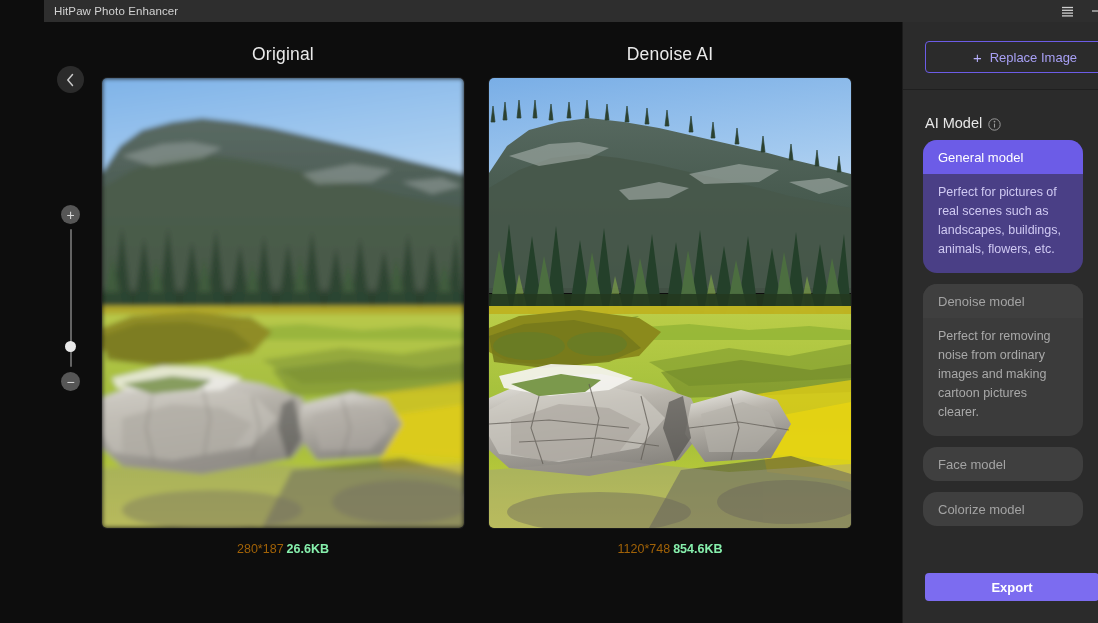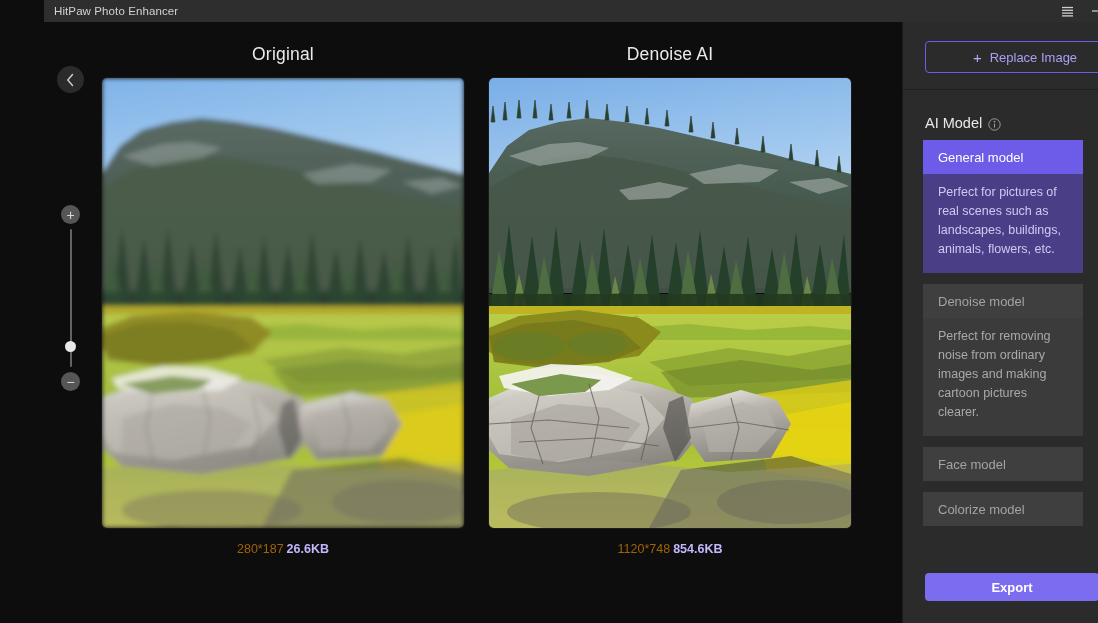--- a/index.html
+++ b/index.html
@@ -76,21 +76,21 @@
   .pane-left  .photo-wrap { left:0; }
   .pane-right .photo-wrap { left:0; }
 
   .photo { position:absolute; inset:0; }
 
   .meta {
     position:absolute; top:520px; width:362px; text-align:center;
     font-size:12.5px;
   }
   .meta .dims { color:#a16207; }
-  .meta .size { color:#c4b5fd; font-weight:bold; margin-left:3px; }
+  .meta .size { color:#86efac; font-weight:bold; margin-left:3px; }
 
   
   .sidepanel {
     position:absolute; left:858px; top:22px; width:240px; height:601px;
     background:#2b2b2b;
     border-left:1px solid #1b1b1b;
   }
   .replace-area { position:absolute; left:0; top:0; width:240px; height:67px; }
   .replace-btn {
     position:absolute; left:22px; top:19px; width:200px; height:32px;
@@ -109,21 +109,21 @@
     color:#e8e8e8; font-size:14.5px;
     display:flex; align-items:flex-end; gap:6px;
   }
   .info-icon { color:#9a9a9a; display:flex; }
 
   .models {
     position:absolute; left:20px; top:118px; width:204px; height:420px;
     overflow:hidden;
   }
   .model-card {
-    width:160px; border-radius:0; background:#3b3b3b; margin-bottom:11px;
+    width:160px; border-radius:14px; background:#3b3b3b; margin-bottom:11px;
     overflow:hidden;
   }
   .model-head {
     padding:10px 15px 9px; font-size:13px; color:#a3a3a3;
     background:#3f3f3f;
   }
   .model-body {
     padding:9px 15px 14px; font-size:12.5px; line-height:1.52; color:#a9a9a9;
   }
   .model-card.selected { background:#4a3f86; }

